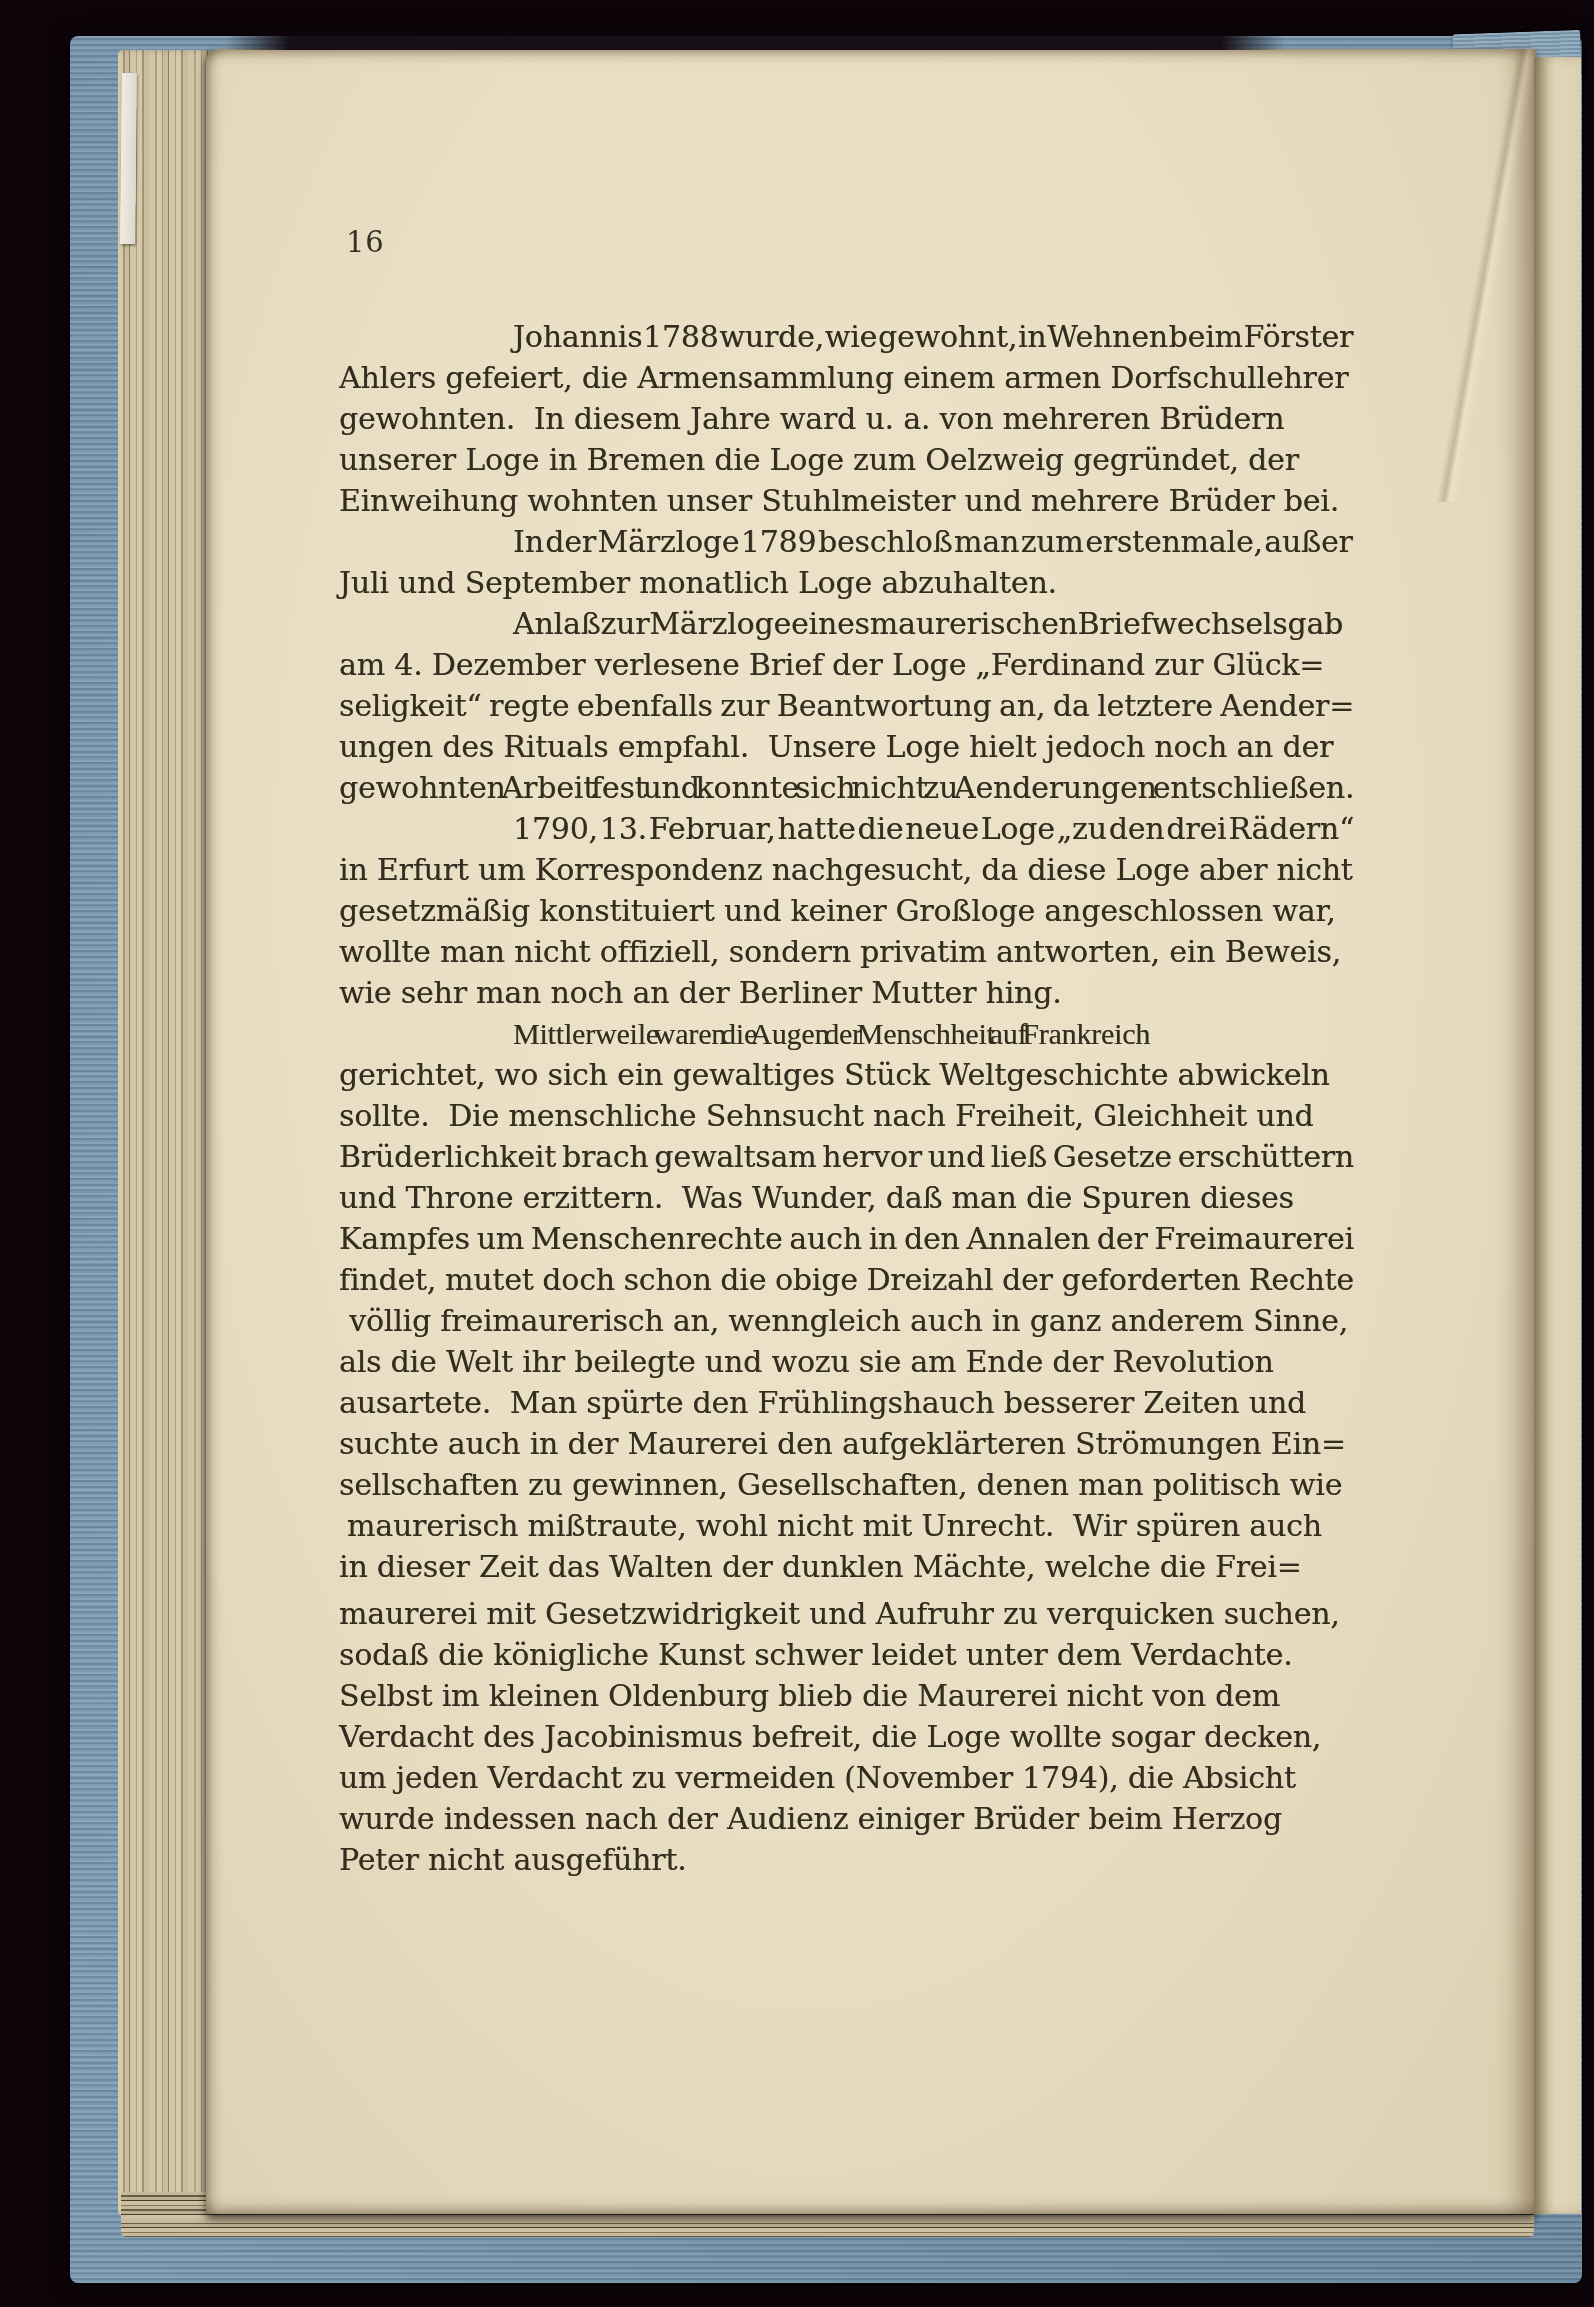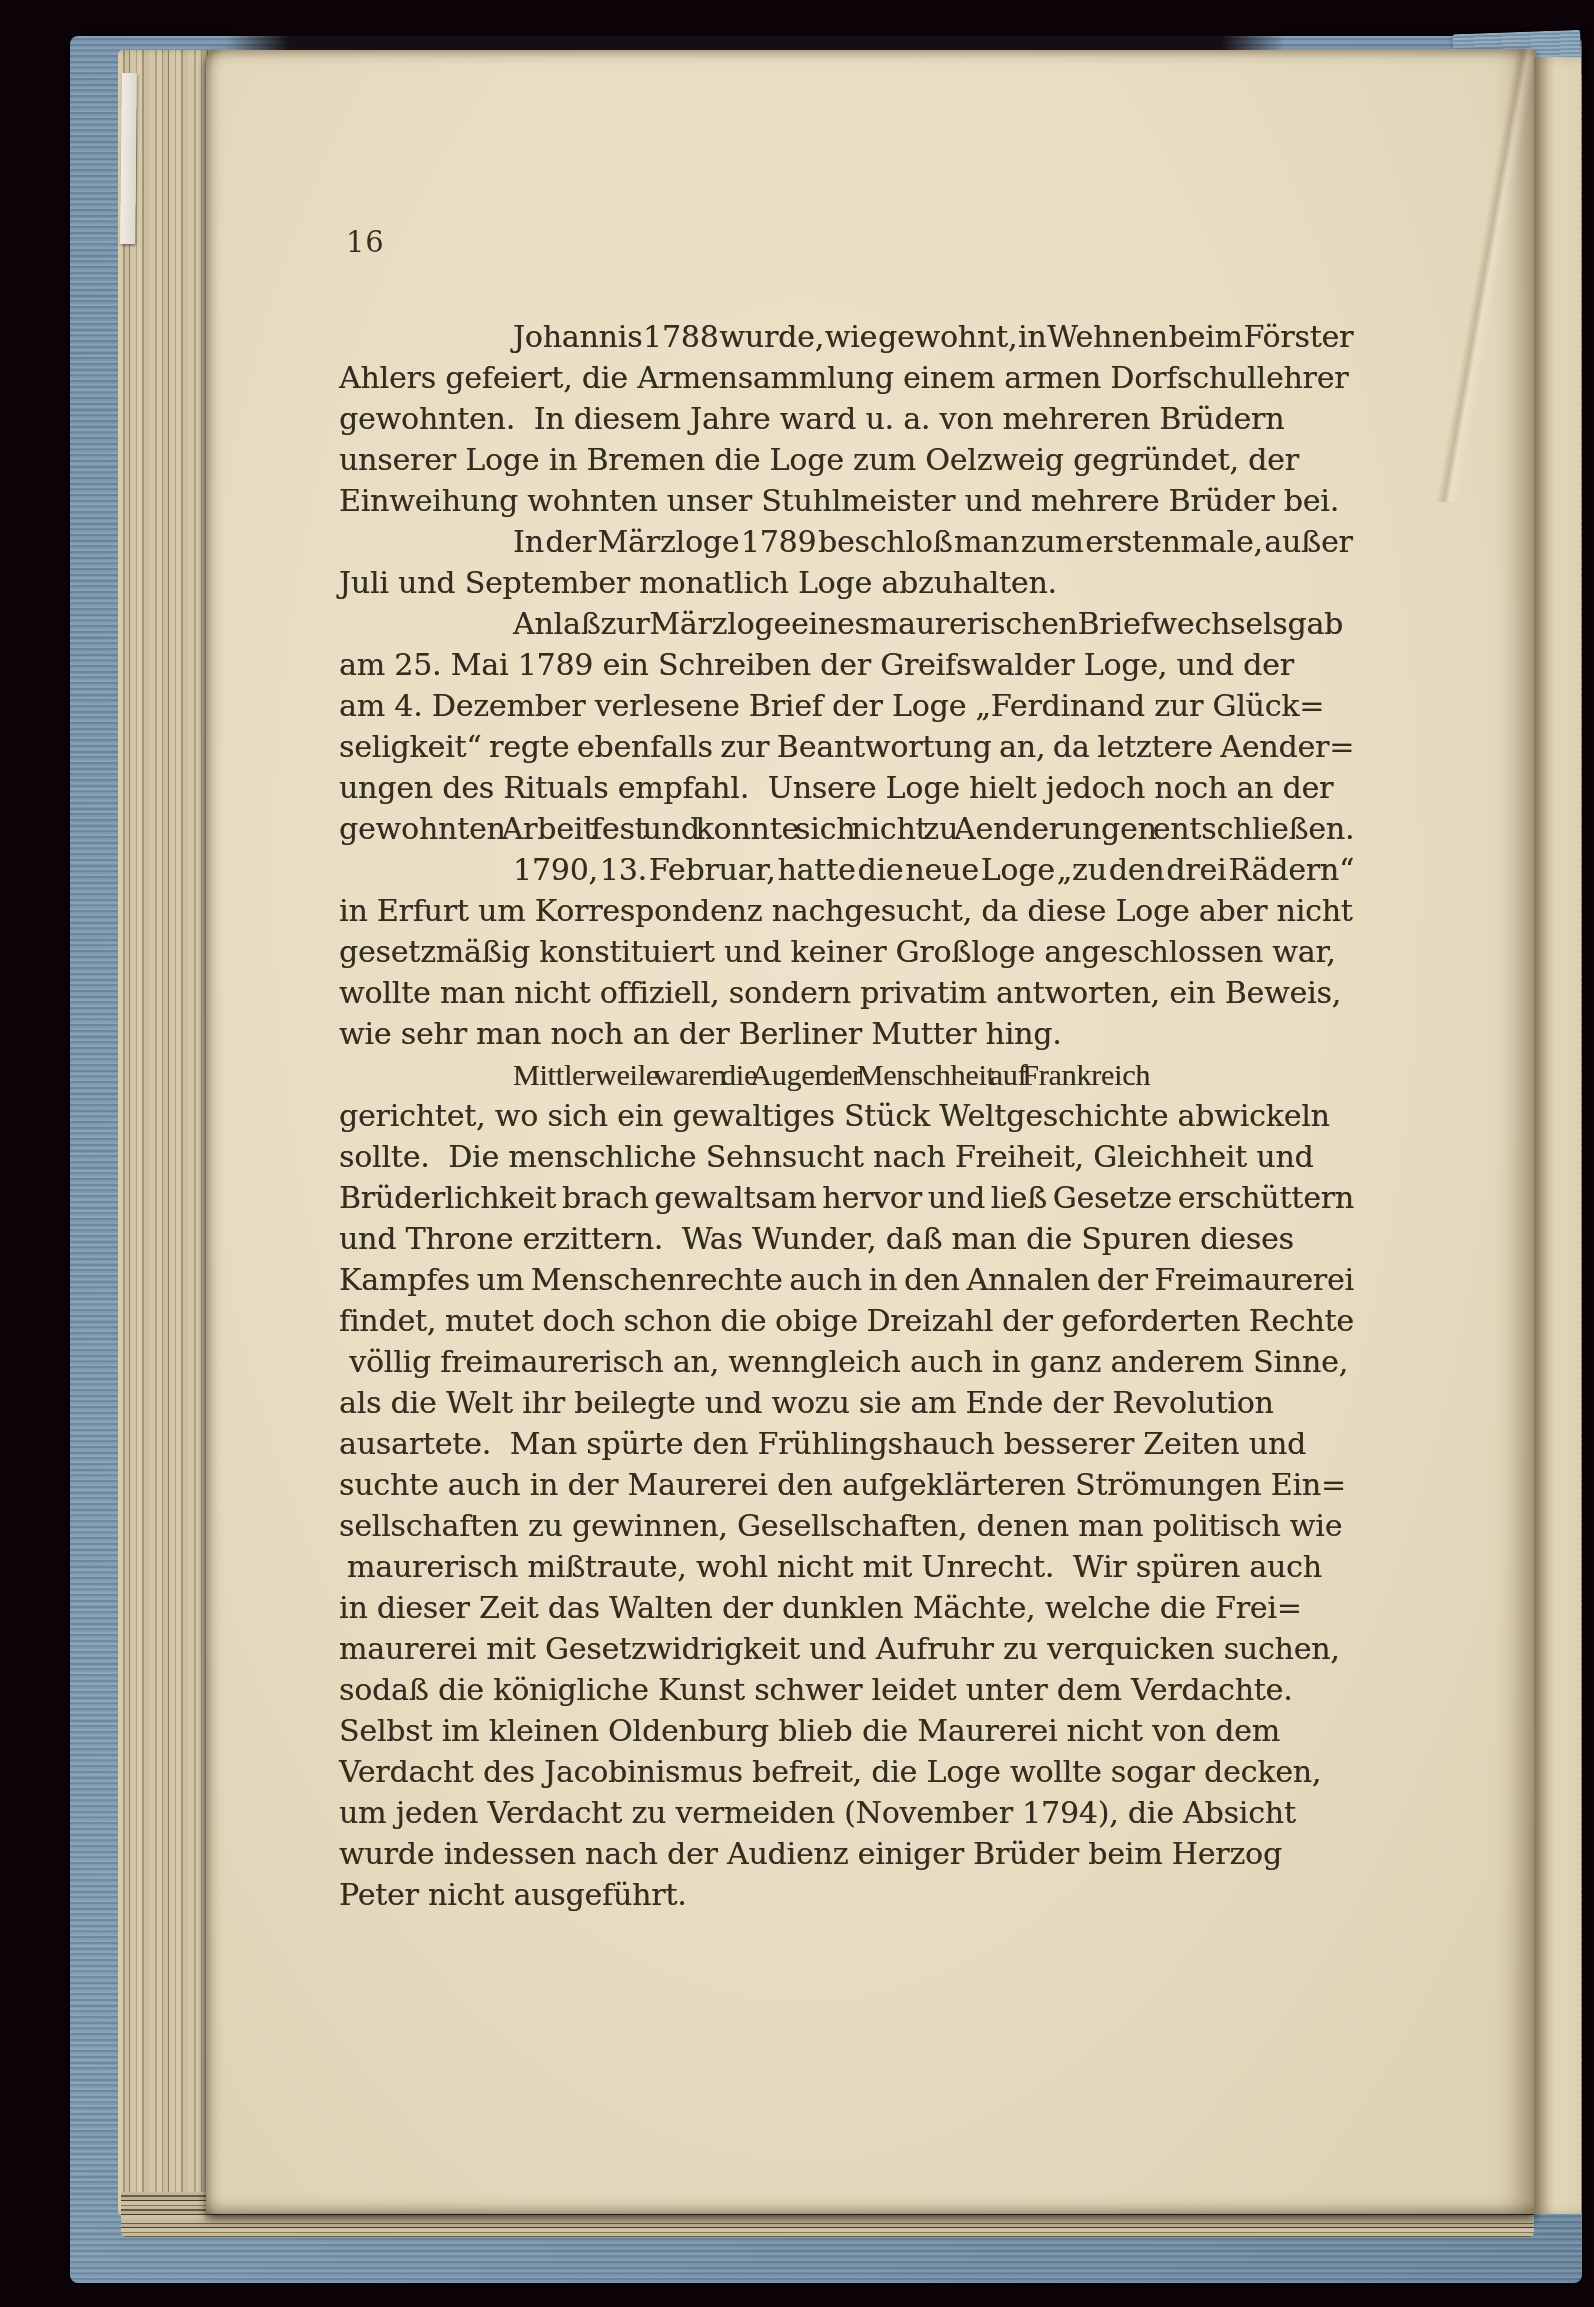--- a/index.html
+++ b/index.html
@@ -111,21 +111,20 @@
   <div class="page-number">16</div>
   <div class="text-block">
       <div class="line indent" style="word-spacing: -8.6px;">Johannis 1788 wurde, wie gewohnt, in Wehnen beim Förster</div>
       <div class="line" style="word-spacing: 0px;">Ahlers gefeiert, die Armensammlung einem armen Dorfschullehrer</div>
       <div class="line" style="word-spacing: 0px;">gewohnten.  In diesem Jahre ward u. a. von mehreren Brüdern</div>
       <div class="line" style="word-spacing: 0px;">unserer Loge in Bremen die Loge zum Oelzweig gegründet, der</div>
       <div class="line" style="word-spacing: 0px;">Einweihung wohnten unser Stuhlmeister und mehrere Brüder bei.</div>
       <div class="line indent" style="word-spacing: -7.8px;">In der Märzloge 1789 beschloß man zum erstenmale, außer</div>
       <div class="line" style="word-spacing: 0px;">Juli und September monatlich Loge abzuhalten.</div>
       <div class="line indent" style="word-spacing: -9.4px;">Anlaß zur Märzloge eines maurerischen Briefwechsels gab</div>
-      <div class="line" style="word-spacing: 0px;">am 25. Mai 1789 ein Schreiben der Greifswalder Loge, und der</div>
       <div class="line" style="word-spacing: 0px;">am 4. Dezember verlesene Brief der Loge „Ferdinand zur Glück=</div>
       <div class="line" style="word-spacing: -1.7px;">seligkeit“ regte ebenfalls zur Beantwortung an, da letztere Aender=</div>
       <div class="line" style="word-spacing: 0px;">ungen des Rituals empfahl.  Unsere Loge hielt jedoch noch an der</div>
       <div class="line" style="word-spacing: -13.4px;">gewohnten Arbeit fest und konnte sich nicht zu Aenderungen entschließen.</div>
       <div class="line indent" style="word-spacing: -7.4px;">1790, 13. Februar, hatte die neue Loge „zu den drei Rädern“</div>
       <div class="line" style="word-spacing: 0px;">in Erfurt um Korrespondenz nachgesucht, da diese Loge aber nicht</div>
       <div class="line" style="word-spacing: 0px;">gesetzmäßig konstituiert und keiner Großloge angeschlossen war,</div>
       <div class="line" style="word-spacing: 0px;">wollte man nicht offiziell, sondern privatim antworten, ein Beweis,</div>
       <div class="line" style="word-spacing: 0px;">wie sehr man noch an der Berliner Mutter hing.</div>
       <div class="line indent" style="word-spacing: -12.4px; font-family: Liberation Serif, serif;">Mittlerweile waren die Augen der Menschheit auf Frankreich</div>
@@ -135,21 +134,21 @@
       <div class="line" style="word-spacing: 0px;">und Throne erzittern.  Was Wunder, daß man die Spuren dieses</div>
       <div class="line" style="word-spacing: -2.5px;">Kampfes um Menschenrechte auch in den Annalen der Freimaurerei</div>
       <div class="line" style="word-spacing: -0.6px;">findet, mutet doch schon die obige Dreizahl der geforderten Rechte</div>
       <div class="line" style="word-spacing: 0px; text-align: right;">völlig freimaurerisch an, wenngleich auch in ganz anderem Sinne,</div>
       <div class="line" style="word-spacing: 0px;">als die Welt ihr beilegte und wozu sie am Ende der Revolution</div>
       <div class="line" style="word-spacing: 0px;">ausartete.  Man spürte den Frühlingshauch besserer Zeiten und</div>
       <div class="line" style="word-spacing: 0px;">suchte auch in der Maurerei den aufgeklärteren Strömungen Ein=</div>
       <div class="line" style="word-spacing: 0px;">sellschaften zu gewinnen, Gesellschaften, denen man politisch wie</div>
       <div class="line" style="word-spacing: 0px; margin-left: 8px;">maurerisch mißtraute, wohl nicht mit Unrecht.  Wir spüren auch</div>
       <div class="line" style="word-spacing: 0px;">in dieser Zeit das Walten der dunklen Mächte, welche die Frei=</div>
-      <div class="line" style="word-spacing: 0px;">maurerei mit Gesetzwidrigkeit und Aufruhr zu verquicken suchen,</div>
+      <div class="line" style="word-spacing: 0px; margin-top: 6px;">maurerei mit Gesetzwidrigkeit und Aufruhr zu verquicken suchen,</div>
       <div class="line" style="word-spacing: 0px;">sodaß die königliche Kunst schwer leidet unter dem Verdachte.</div>
       <div class="line" style="word-spacing: 0px;">Selbst im kleinen Oldenburg blieb die Maurerei nicht von dem</div>
       <div class="line" style="word-spacing: 0px;">Verdacht des Jacobinismus befreit, die Loge wollte sogar decken,</div>
       <div class="line" style="word-spacing: 0px;">um jeden Verdacht zu vermeiden (November 1794), die Absicht</div>
       <div class="line" style="word-spacing: 0px;">wurde indessen nach der Audienz einiger Brüder beim Herzog</div>
       <div class="line" style="word-spacing: 0px;">Peter nicht ausgeführt.</div>
     </div>
 </div>
 
 <div class="page-crease"></div>

